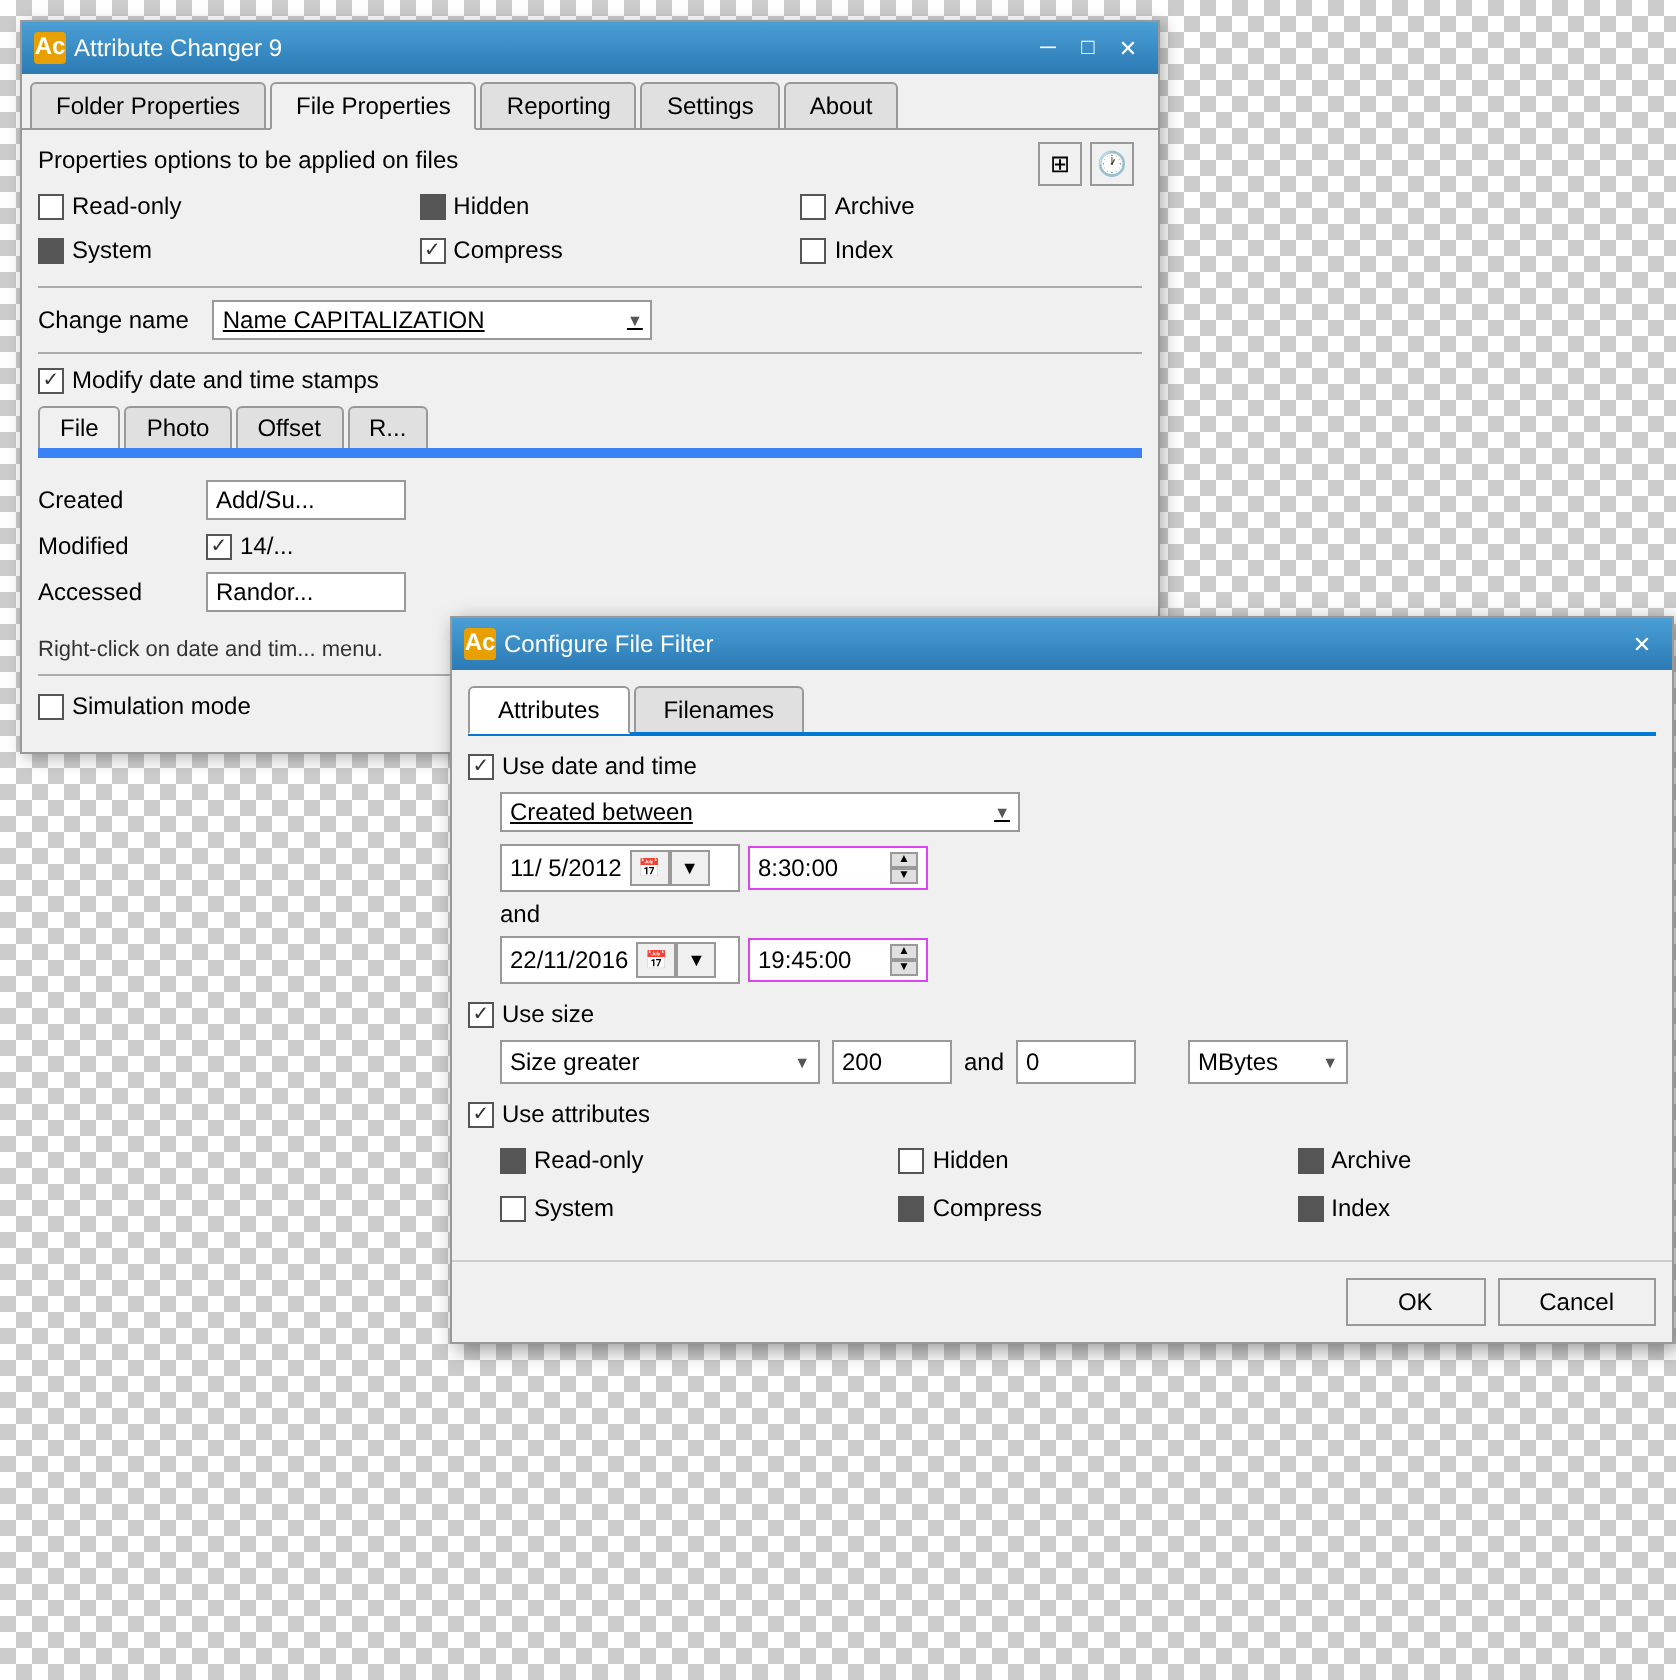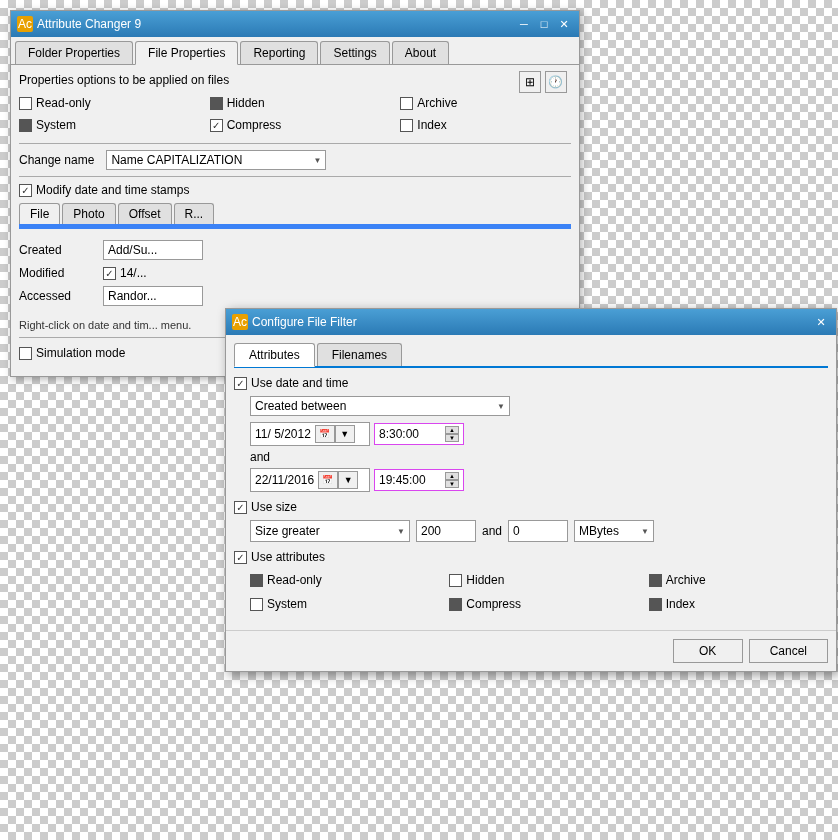--- a/index.html
+++ b/index.html
@@ -45,24 +45,24 @@
       align-items: center;
       gap: 4px;
     }
 
     .title-icon {
       width: 16px;
       height: 16px;
       background: #e8a000;
       border-radius: 2px;
       display: flex;
-      align-items: center;
+      align-items: flex-start;
       justify-content: center;
       font-size: 9px;
-      font-weight: normal;
+      font-weight: bold;
       color: white;
     }
 
     .title-text {
       font-size: 12px;
       font-weight: normal;
     }
 
     .title-bar-buttons {
       display: flex;
@@ -158,20 +158,21 @@
 
     .dropdown {
       display: flex;
       align-items: center;
       background: white;
       border: 1px solid #999;
       padding: 2px 4px;
       cursor: pointer;
       min-width: 180px;
       justify-content: space-between;
+      text-decoration: underline;
     }
 
     .dropdown-arrow {
       font-size: 8px;
       color: #555;
     }
 
     .checkbox-label-row {
       display: flex;
       align-items: center;
@@ -315,20 +316,21 @@
 
     .units-dropdown {
       display: flex;
       align-items: center;
       background: white;
       border: 1px solid #999;
       padding: 3px 4px;
       cursor: pointer;
       width: 80px;
       justify-content: space-between;
+      margin-left: 20px;
     }
 
     .attr-grid {
       display: grid;
       grid-template-columns: 1fr 1fr 1fr;
       gap: 4px 20px;
       margin: 6px 0 6px 16px;
     }
 
     .ok-cancel-bar {

